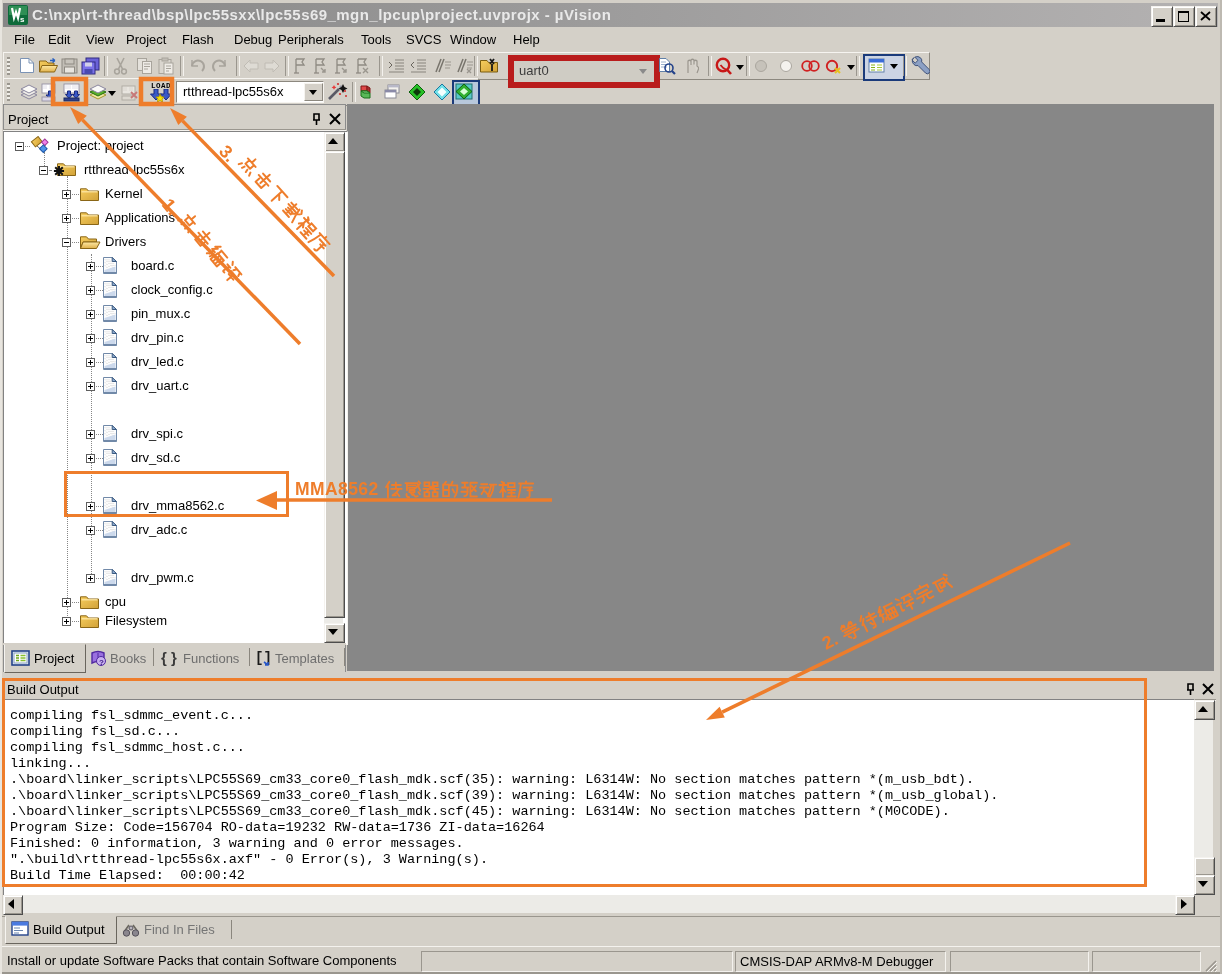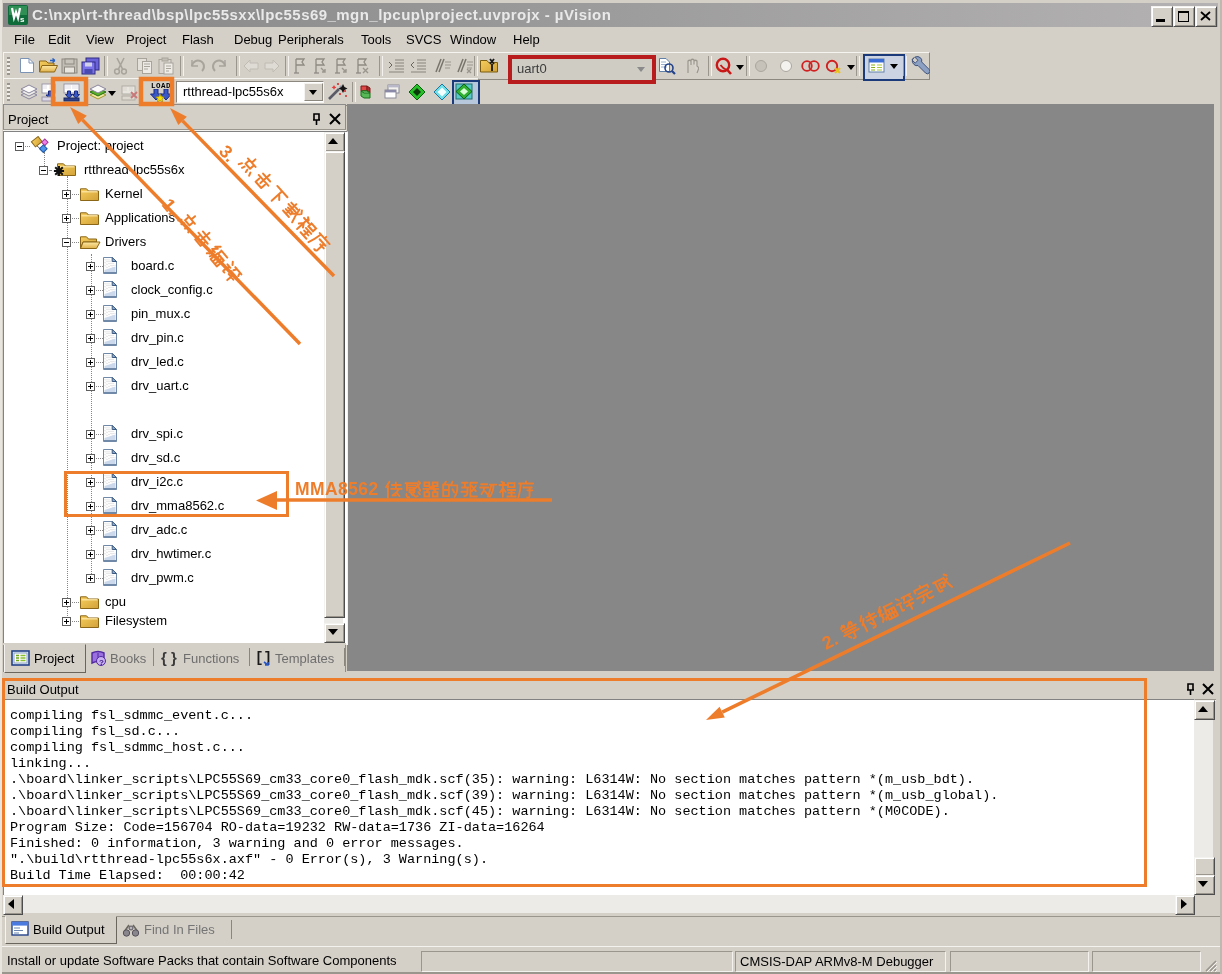--- a/index.html
+++ b/index.html
@@ -208,21 +208,21 @@
       <path d="M3 15 L8 2" stroke="#78746c" stroke-width="1.5"></path>
       <path d="M12 5 h6 M12 8 h6 M12 11 h5" stroke="#9a968e"></path>
       <path d="M12 12 l4 4 m-4 0 l4 -4" stroke="#9a968e" stroke-width="1.3"></path>
     </svg>
 <div class="tsep abs" style="left:470px"></div>
 <svg class="abs" style="left:475px;top:4px" width="20" height="18" viewBox="0 0 20 18">
       <path d="M1.5 15 V3.5 H8 L9.5 5.5 H18.5 V15 Z" fill="url(#gold)" stroke="#7a5c10"></path>
       <path d="M11 2 l4 5 m0 -5 l-4 5" stroke="#181818" stroke-width="1.8"></path>
       <path d="M13 7 v7" stroke="#181818" stroke-width="1.8"></path>
     </svg>
-<div class="abs" style="left:504px;top:2px;width:140px;height:21px;background:#cfccc4;border:4px solid #b91c1c">
+<div class="abs" style="left:504px;top:2px;width:140px;height:21px;background:#cfccc4;border:6px solid #b91c1c">
       <span class="abs" style="left:5px;top:2px;font-size:13px;color:#3c3c3c">uart0</span>
       <div class="arr" style="left:125px;top:8px;border-left:4px solid transparent;border-right:4px solid transparent;border-top:5px solid #8a8a8a"></div>
     </div>
 <svg class="abs" style="left:654px;top:4px" width="18" height="18" viewBox="0 0 18 18">
       <path d="M1.5 1.5 H8 L11.5 5 V14.5 H1.5 Z" fill="#fff" stroke="#6080a8"></path>
       <path d="M3 5 h5 M3 7.5 h6 M3 10 h6" stroke="#9ab0cc"></path>
       <circle cx="11" cy="11" r="4" fill="none" stroke="#24438a" stroke-width="1.6"></circle>
       <path d="M14 14 L17 17" stroke="#24438a" stroke-width="2.2"></path>
     </svg>
 <svg class="abs" style="left:679px;top:4px" width="18" height="18" viewBox="0 0 18 18">
@@ -548,35 +548,20 @@
           </div>
           <svg class="abs" style="left:99px;top:3px" width="14" height="17" viewBox="0 0 14 17">
             <path d="M0.5 0.5 H9.2 L13.5 4.5 V16.5 H0.5 Z" fill="#fdfdfd" stroke="#7189a8"></path>
             <path d="M9.2 0.5 V4.5 H13.5 Z" fill="#8fadd1" stroke="#3c5a80"></path>
             <path d="M2 2.5 l8 8 M2 5.5 l7 7 M2 8.5 l5 5 M4 2.5 l7 7 M6 2.5 l6 6" stroke="#c2c2c2" stroke-width="1" stroke-dasharray="1 1.6"></path>
             <path d="M1.5 13 L12.5 9.5 V15.5 H1.5 Z" fill="#ccd9ec"></path>
             <path d="M1 15.8 H13.5" stroke="#7189a8" stroke-width="1.6"></path>
           </svg>
           <span class="tlabel" style="left:127px">drv_sd.c</span>
         </div>
-<div class="trow" style="top:338px;width:320px">
-          <div class="abs" style="left:92px;top:12px;width:7px;height:1px;border-top:1px dotted #868686"></div>
-          <div class="ebox" style="left:82px">
-            <i class="h"></i>
-            <i class="v"></i>
-          </div>
-          <svg class="abs" style="left:99px;top:3px" width="14" height="17" viewBox="0 0 14 17">
-            <path d="M0.5 0.5 H9.2 L13.5 4.5 V16.5 H0.5 Z" fill="#fdfdfd" stroke="#7189a8"></path>
-            <path d="M9.2 0.5 V4.5 H13.5 Z" fill="#8fadd1" stroke="#3c5a80"></path>
-            <path d="M2 2.5 l8 8 M2 5.5 l7 7 M2 8.5 l5 5 M4 2.5 l7 7 M6 2.5 l6 6" stroke="#c2c2c2" stroke-width="1" stroke-dasharray="1 1.6"></path>
-            <path d="M1.5 13 L12.5 9.5 V15.5 H1.5 Z" fill="#ccd9ec"></path>
-            <path d="M1 15.8 H13.5" stroke="#7189a8" stroke-width="1.6"></path>
-          </svg>
-          <span class="tlabel" style="left:127px">drv_i2c.c</span>
-        </div>
 <div class="trow" style="top:362px;width:320px">
           <div class="abs" style="left:92px;top:12px;width:7px;height:1px;border-top:1px dotted #868686"></div>
           <div class="ebox" style="left:82px">
             <i class="h"></i>
             <i class="v"></i>
           </div>
           <svg class="abs" style="left:99px;top:3px" width="14" height="17" viewBox="0 0 14 17">
             <path d="M0.5 0.5 H9.2 L13.5 4.5 V16.5 H0.5 Z" fill="#fdfdfd" stroke="#7189a8"></path>
             <path d="M9.2 0.5 V4.5 H13.5 Z" fill="#8fadd1" stroke="#3c5a80"></path>
             <path d="M2 2.5 l8 8 M2 5.5 l7 7 M2 8.5 l5 5 M4 2.5 l7 7 M6 2.5 l6 6" stroke="#c2c2c2" stroke-width="1" stroke-dasharray="1 1.6"></path>
@@ -592,35 +577,20 @@
             <i class="v"></i>
           </div>
           <svg class="abs" style="left:99px;top:3px" width="14" height="17" viewBox="0 0 14 17">
             <path d="M0.5 0.5 H9.2 L13.5 4.5 V16.5 H0.5 Z" fill="#fdfdfd" stroke="#7189a8"></path>
             <path d="M9.2 0.5 V4.5 H13.5 Z" fill="#8fadd1" stroke="#3c5a80"></path>
             <path d="M2 2.5 l8 8 M2 5.5 l7 7 M2 8.5 l5 5 M4 2.5 l7 7 M6 2.5 l6 6" stroke="#c2c2c2" stroke-width="1" stroke-dasharray="1 1.6"></path>
             <path d="M1.5 13 L12.5 9.5 V15.5 H1.5 Z" fill="#ccd9ec"></path>
             <path d="M1 15.8 H13.5" stroke="#7189a8" stroke-width="1.6"></path>
           </svg>
           <span class="tlabel" style="left:127px">drv_adc.c</span>
-        </div>
-<div class="trow" style="top:410px;width:320px">
-          <div class="abs" style="left:92px;top:12px;width:7px;height:1px;border-top:1px dotted #868686"></div>
-          <div class="ebox" style="left:82px">
-            <i class="h"></i>
-            <i class="v"></i>
-          </div>
-          <svg class="abs" style="left:99px;top:3px" width="14" height="17" viewBox="0 0 14 17">
-            <path d="M0.5 0.5 H9.2 L13.5 4.5 V16.5 H0.5 Z" fill="#fdfdfd" stroke="#7189a8"></path>
-            <path d="M9.2 0.5 V4.5 H13.5 Z" fill="#8fadd1" stroke="#3c5a80"></path>
-            <path d="M2 2.5 l8 8 M2 5.5 l7 7 M2 8.5 l5 5 M4 2.5 l7 7 M6 2.5 l6 6" stroke="#c2c2c2" stroke-width="1" stroke-dasharray="1 1.6"></path>
-            <path d="M1.5 13 L12.5 9.5 V15.5 H1.5 Z" fill="#ccd9ec"></path>
-            <path d="M1 15.8 H13.5" stroke="#7189a8" stroke-width="1.6"></path>
-          </svg>
-          <span class="tlabel" style="left:127px">drv_hwtimer.c</span>
         </div>
 <div class="trow" style="top:434px;width:320px">
           <div class="abs" style="left:92px;top:12px;width:7px;height:1px;border-top:1px dotted #868686"></div>
           <div class="ebox" style="left:82px">
             <i class="h"></i>
             <i class="v"></i>
           </div>
           <svg class="abs" style="left:99px;top:3px" width="14" height="17" viewBox="0 0 14 17">
             <path d="M0.5 0.5 H9.2 L13.5 4.5 V16.5 H0.5 Z" fill="#fdfdfd" stroke="#7189a8"></path>
             <path d="M9.2 0.5 V4.5 H13.5 Z" fill="#8fadd1" stroke="#3c5a80"></path>

